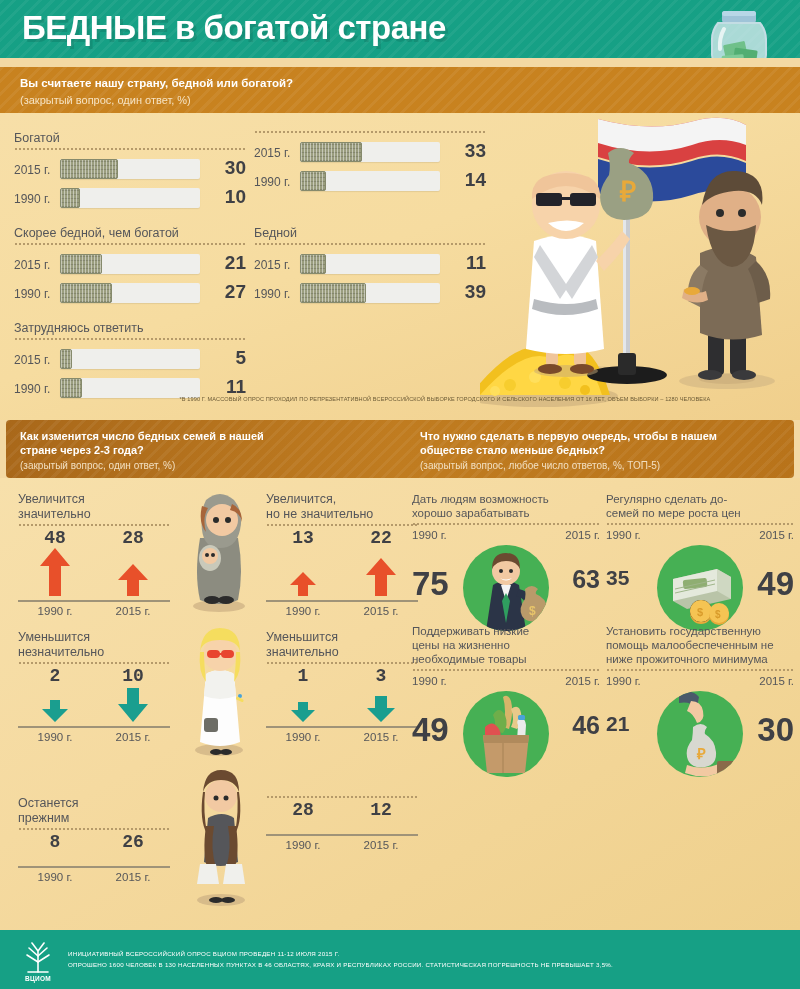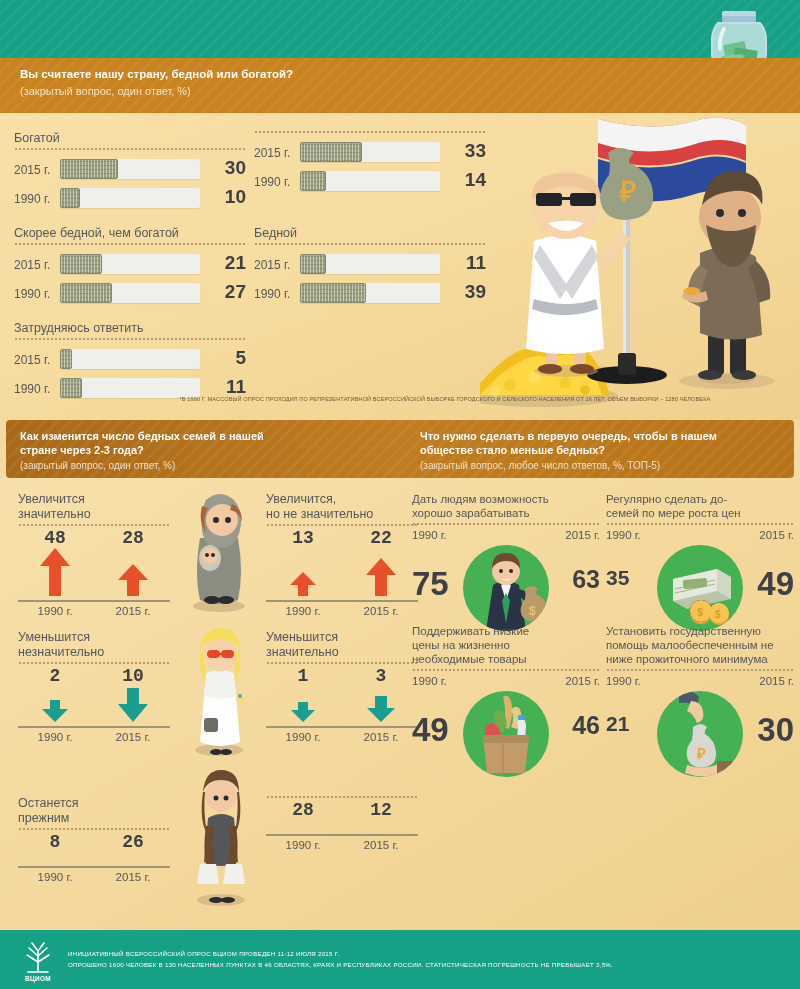--- a/index.html
+++ b/index.html
@@ -26,21 +26,21 @@
     letter-spacing: -0.5px; white-space: nowrap;
     text-shadow: 3px 3px 0 rgba(0,0,0,0.10);
   }
   .jar {
     position: absolute; right: 24px; top: 3px;
     width: 74px; height: 78px;
   }
 
   
   .q1band {
-    position: absolute; left: 0; top: 58px; width: 800px; height: 55px;
+    position: absolute; left: 0; top: 67px; width: 800px; height: 55px;
     background: #c8821f; overflow: hidden;
   }
   .q1band .stripes {
     position: absolute; inset: 0;
     background: repeating-linear-gradient(135deg,
       rgba(255,255,255,0.06) 0 3px, rgba(0,0,0,0) 3px 9px);
   }
   .q1band .qt {
     position: absolute; left: 20px; top: 10px;
     font-size: 11.5px; font-weight: bold; color: #ffffff;
@@ -199,20 +199,21 @@
   }
   .footer .fl1 { top: 20px; } .footer .fl2 { top: 31px; }
 </style>
 </head>
 <body>
 
 <div class="page">
 
   <div class="header">
     <div class="stripes"></div>
+    <h1>БЕДНЫЕ в богатой стране</h1>
     <svg class="jar" viewBox="0 0 74 78">
       <ellipse cx="37" cy="72" rx="30" ry="5" fill="#0d8a72"></ellipse>
       <rect x="20" y="8" width="34" height="12" rx="3" fill="#9fc4d8"></rect>
       <rect x="20" y="8" width="34" height="5" rx="2.5" fill="#b8d7e7"></rect>
       <path d="M16 20 h42 a26 26 0 0 1 6 18 v14 a25 25 0 0 1 -27 22 a25 25 0 0 1 -27 -22 v-14 a26 26 0 0 1 6 -18 z" fill="#dceef2" opacity="0.75"></path>
       <g>
         <rect x="22" y="40" width="22" height="13" rx="1.5" fill="#6fc08a" transform="rotate(-12 33 46)"></rect>
         <rect x="32" y="46" width="23" height="13" rx="1.5" fill="#52ae72" transform="rotate(8 43 52)"></rect>
         <rect x="20" y="52" width="22" height="12" rx="1.5" fill="#7fcb97" transform="rotate(-5 31 58)"></rect>
         <circle cx="27" cy="64" r="4" fill="#e8a93a"></circle>

